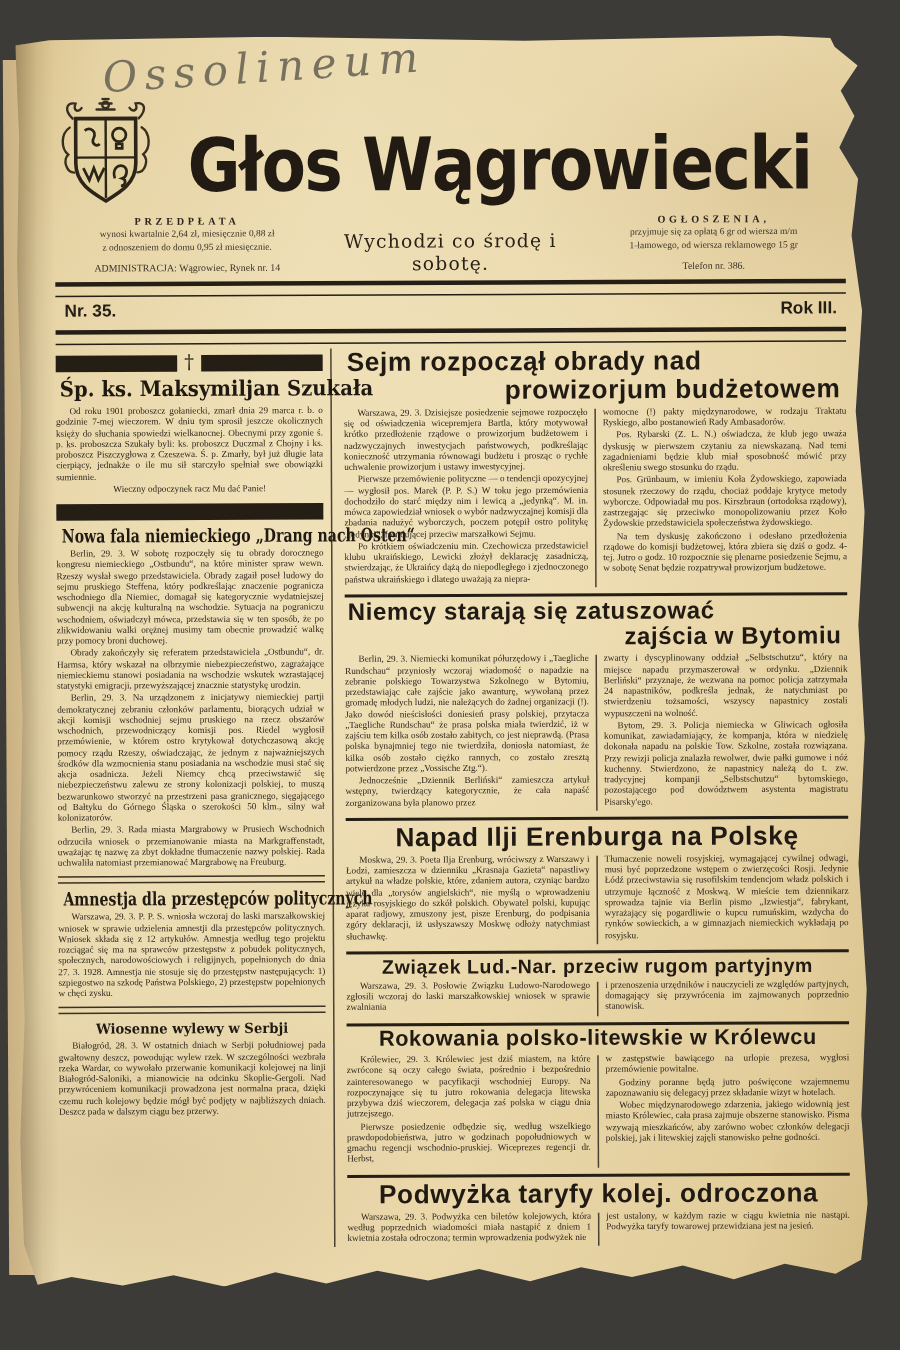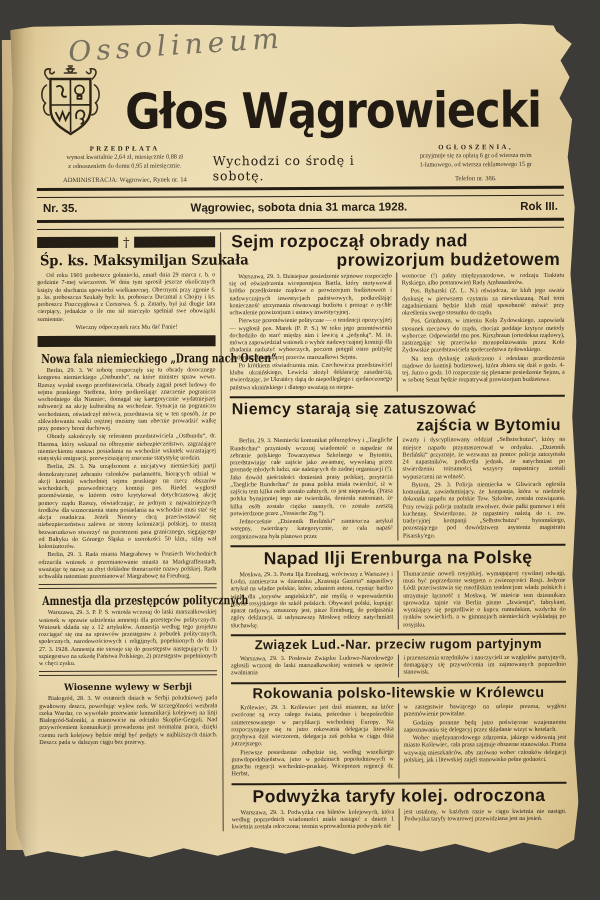--- a/index.html
+++ b/index.html
@@ -58,21 +58,21 @@
     font-size:43px;letter-spacing:-1px;color:#211b14;
     transform:scaleY(1.14);transform-origin:bottom;
     white-space:nowrap;line-height:1;padding-bottom:2px;
   }
   .info-row{display:flex;margin-top:5px;align-items:flex-start;}
   .info-block{width:176px;text-align:center;font-size:6.3px;line-height:1.35;color:#3a3226;}
   .info-label{font-weight:bold;letter-spacing:2.5px;font-size:6.8px;color:#2c251b;}
   .info-admin{margin-top:6px;font-size:6.6px;}
   .info-phone{margin-top:6px;font-size:6.6px;}
   .info-center{
-    flex:1;align-self:flex-end;
+    flex:1;text-align:center;align-self:flex-end;
     font-family:"DejaVu Serif",serif;font-size:12.5px;letter-spacing:.8px;
     padding-bottom:1px;color:#292217;
   }
 
   .rule-double{height:6px;border-top:3px solid #241e15;border-bottom:1px solid #241e15;margin:3px 0 0;}
   .rule-thin2{height:3px;border-top:1px solid #3a3124;border-bottom:1px solid #3a3124;margin:4px 0 3px;}
   .rule-strong{border-top:2.5px solid #241e15;margin:4px 0 2px;}
 
   .dateline{
     display:flex;justify-content:space-between;align-items:baseline;
@@ -170,21 +170,20 @@
           <div class="info-line">przyjmuje się za opłatą 6 gr od wiersza m/m</div>
           <div class="info-line">1-łamowego, od wiersza reklamowego 15 gr</div>
           <div class="info-phone">Telefon nr. 386.</div>
         </div>
       </div>
 
       <div class="rule-double"></div>
 
       <div class="dateline">
         <span>Nr. 35.</span>
-        <span>Wągrowiec, sobota dnia 31 marca 1928.</span>
         <span>Rok III.</span>
       </div>
 
       <div class="rule-double"></div>
 
       <div class="body-cols">
 
         <div class="left-col">
 
           <div class="bar-row">

